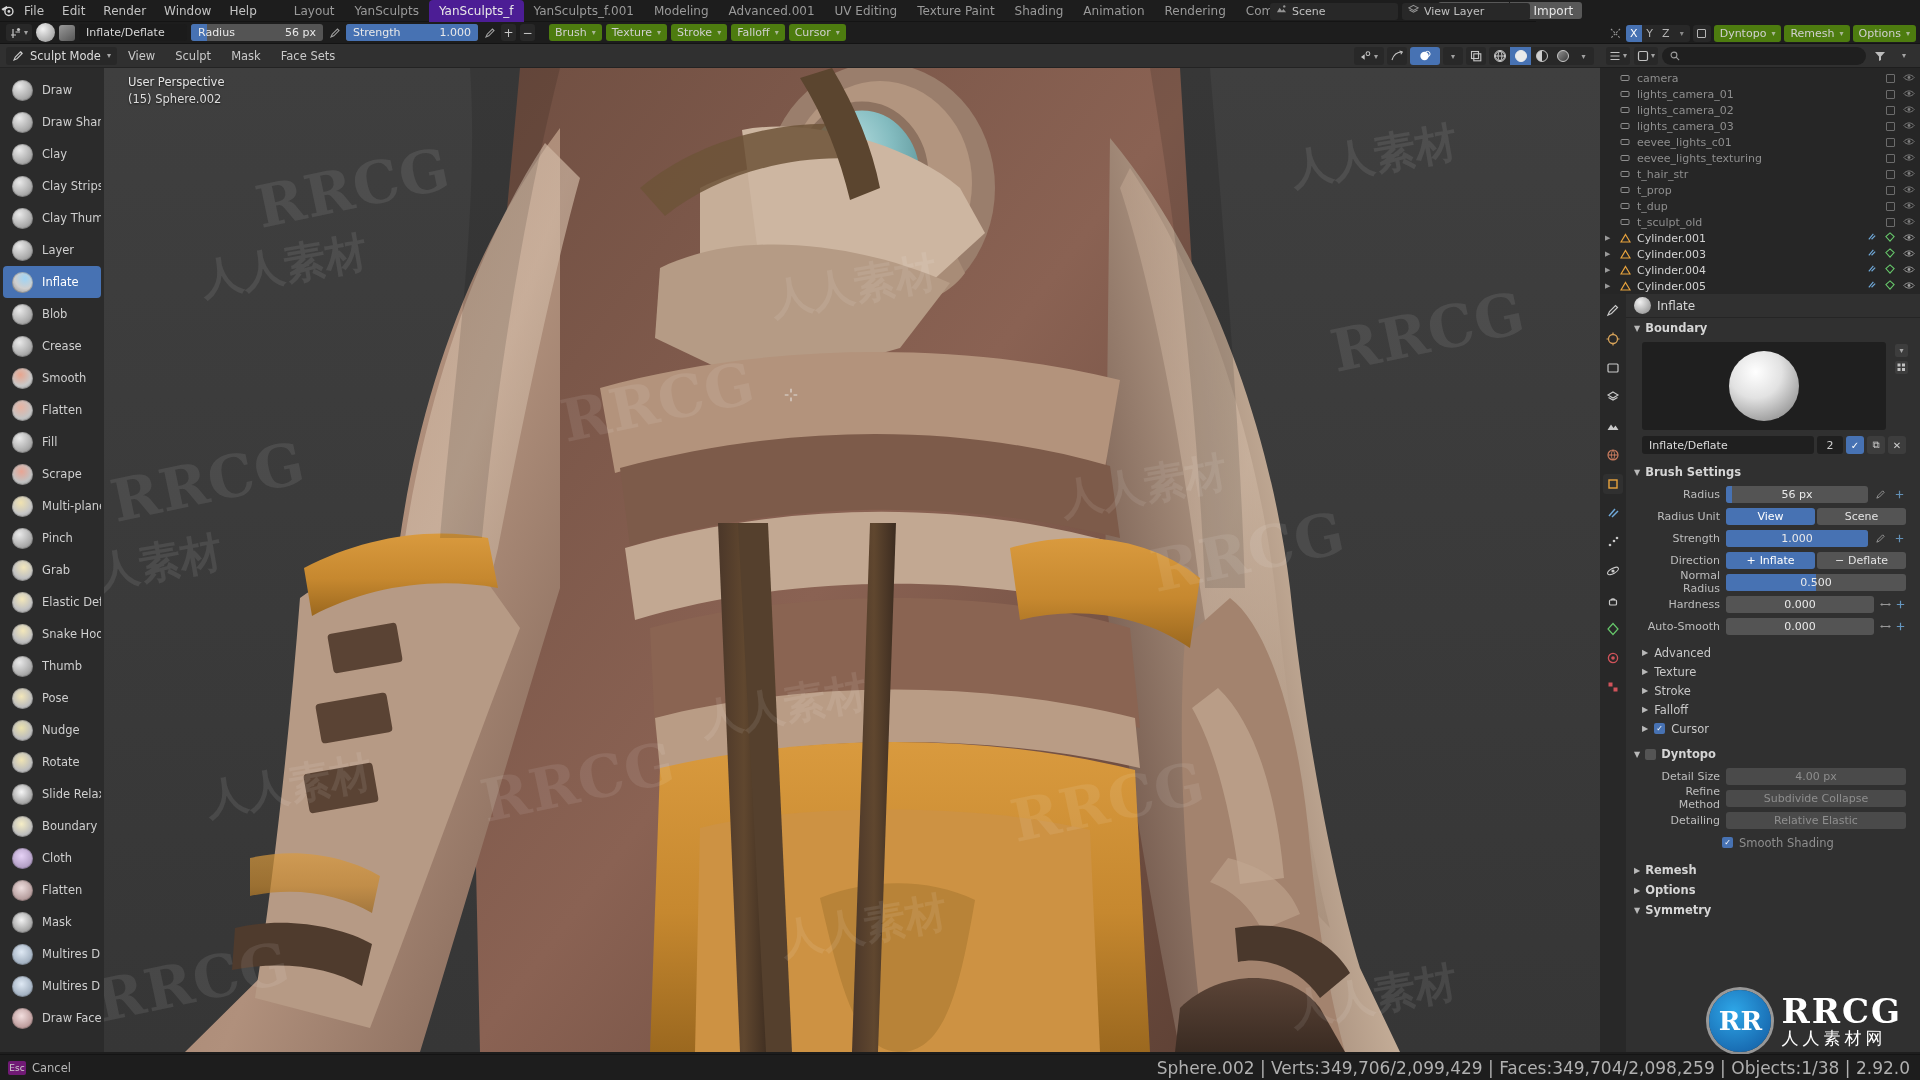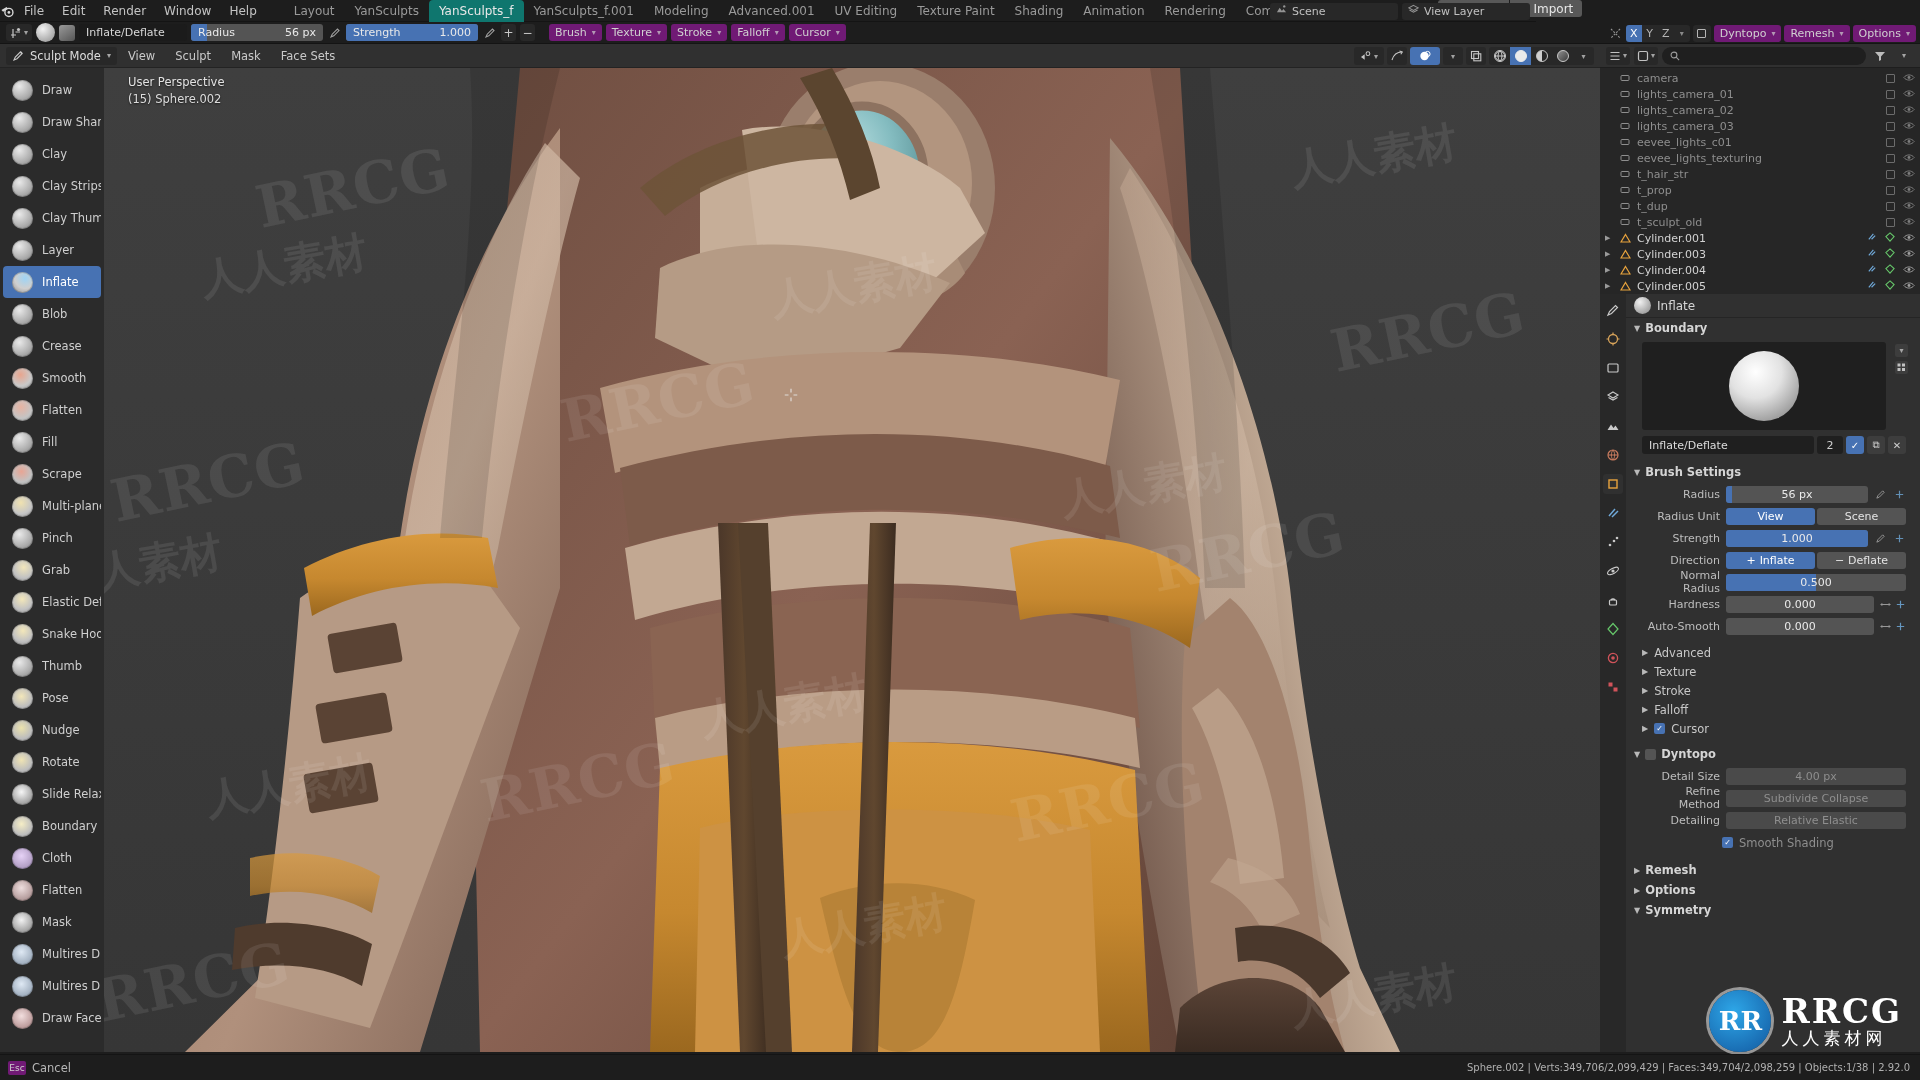--- a/index.html
+++ b/index.html
@@ -8,36 +8,36 @@
     background: #1d1d1d;
     font-family: "DejaVu Sans", sans-serif;
     font-size: 12px; color: #d5d5d5;
     -webkit-font-smoothing: antialiased;
   }
   #app { position: relative; width: 1920px; height: 1080px; }
 
   
   .topbar {
     position: absolute; left: 0; top: 0; width: 1536px; height: 22px;
-    background: #1d1d1d; display: flex; align-items: flex-start;
+    background: #1d1d1d; display: flex; align-items: center;
     border-bottom: 1px solid #141414;
   }
   .blender-logo { width: 26px; height: 22px; display:flex; align-items:center; justify-content:center; }
   .blender-logo svg { display:block; }
   .menu-item {
     padding: 0 9px; height: 22px; line-height: 22px; font-size: 12px;
     color: #c3c3c3; cursor: default; white-space: nowrap;
   }
   .wsp-tabs { display:flex; align-items:flex-end; height:22px; margin-left: 18px; }
   .wsp-tab {
     padding: 0 10px; height: 22px; line-height: 22px; font-size: 12px;
     color: #9a9a9a; white-space: nowrap; position: relative;
     border-radius: 4px 4px 0 0;
   }
-  .wsp-tab.active { background: #0f766e; color: #e8e8e8; }
+  .wsp-tab.active { background: #4c1d95; color: #e8e8e8; }
   .wsp-plus { padding: 0 8px; color:#9a9a9a; font-size:14px; line-height:22px; }
   .addon-btns { display:flex; align-items:center; margin-left: 6px; gap:1px; }
   .addon-btn {
     background: #585858; color:#e6e6e6; font-size:12px; height:17px;
     display:flex; align-items:center; gap:5px; padding: 0 9px 0 7px;
   }
   .addon-btn:first-child { border-radius: 3px 0 0 3px; }
   .addon-btn:last-child { border-radius: 0 3px 3px 0; }
   .topbar-right { position:absolute; right: 6px; top:0; height:22px; display:flex; align-items:center; gap:4px; }
   .scene-field {
@@ -63,21 +63,21 @@
   .slider {
     height:17px; border-radius:3px; background:#545454; position:relative;
     display:flex; align-items:center; justify-content:space-between;
     padding:0 7px; font-size:11px; color:#e9e9e9; overflow:hidden; min-width:96px;
   }
   .slider .fill { position:absolute; left:0; top:0; bottom:0; background:#4772b3; }
   .slider .lbl, .slider .val { position:relative; z-index:2; }
   .pen-ic { width:15px;height:17px;display:flex;align-items:center;justify-content:center;opacity:.8; }
   .mini-btn { width:15px;height:17px;background:#282828;border-radius:3px;display:flex;align-items:center;justify-content:center;font-size:12px;color:#c8c8c8; }
   .dd {
-    height:17px; background:#701a75; border-radius:3px; padding:0 6px;
+    height:17px; background:#4d7c0f; border-radius:3px; padding:0 6px;
     display:flex; align-items:center; gap:5px; font-size:11px; color:#d0d0d0;
   }
   .chev { font-size:8px; opacity:.7; }
   .toolheader-right { position:absolute; right:4px; top:0; height:22px; display:flex; align-items:center; gap:3px; }
   .axis-grp { display:flex; height:17px; border-radius:3px; overflow:hidden; }
   .axis-btn { width:16px; height:17px; display:flex; align-items:center; justify-content:center; background:#282828; font-size:11px; color:#b4b4b4; }
   .axis-btn.on { background:#4772b3; color:#fff; }
   .sq-btn { width:18px;height:17px;background:#282828;border-radius:3px;display:flex;align-items:center;justify-content:center; }
   .sq-inner { width:9px;height:9px;border:1.4px solid #b5b5b5;border-radius:1px; }
 
@@ -202,21 +202,21 @@
   .cbox { width:11px;height:11px;border-radius:2px;background:#4772b3;display:flex;align-items:center;justify-content:center;color:#fff;font-size:8px; }
   .cbox.off { background:#545454; }
 
   
   .statusbar {
     position:absolute; left:0; bottom:0; width:1920px; height:26px;
     background:#1d1d1d; display:flex; align-items:center; padding:0 8px;
     border-top:1px solid #141414; font-size:11.5px; color:#b6b6b6;
   }
   .sb-key { width:18px;height:14px;background:#701a75;border-radius:2px;display:flex;align-items:center;justify-content:center;font-size:9px;color:#d0d0d0;margin-right:6px; }
-  .sb-right { position:absolute; right:10px; display:flex; align-items:center; gap:0px; font-size:10px; color:#b0b0b0; }
+  .sb-right { position:absolute; right:10px; display:flex; align-items:center; gap:0px; font-size:17px; color:#b0b0b0; }
 
   
   .wm { position:absolute; pointer-events:none; color:rgba(255,255,255,0.085);
         font-weight:bold; white-space:nowrap; user-select:none; }
   .wm-rr { font-family:"DejaVu Serif", serif; letter-spacing:1px; }
   .wm-cn { font-family:"DejaVu Sans", sans-serif; }
   .wm-big { position:absolute; right:18px; bottom:28px; display:flex; align-items:center; gap:10px; pointer-events:none; }
   .wm-badge { width:62px;height:62px;border-radius:50%;
     background:radial-gradient(circle at 40% 35%, #2ea7e8, #1a6fb5 70%, #125a96 100%);
     display:flex;align-items:center;justify-content:center; box-shadow:0 0 0 3px rgba(255,255,255,.5); }

